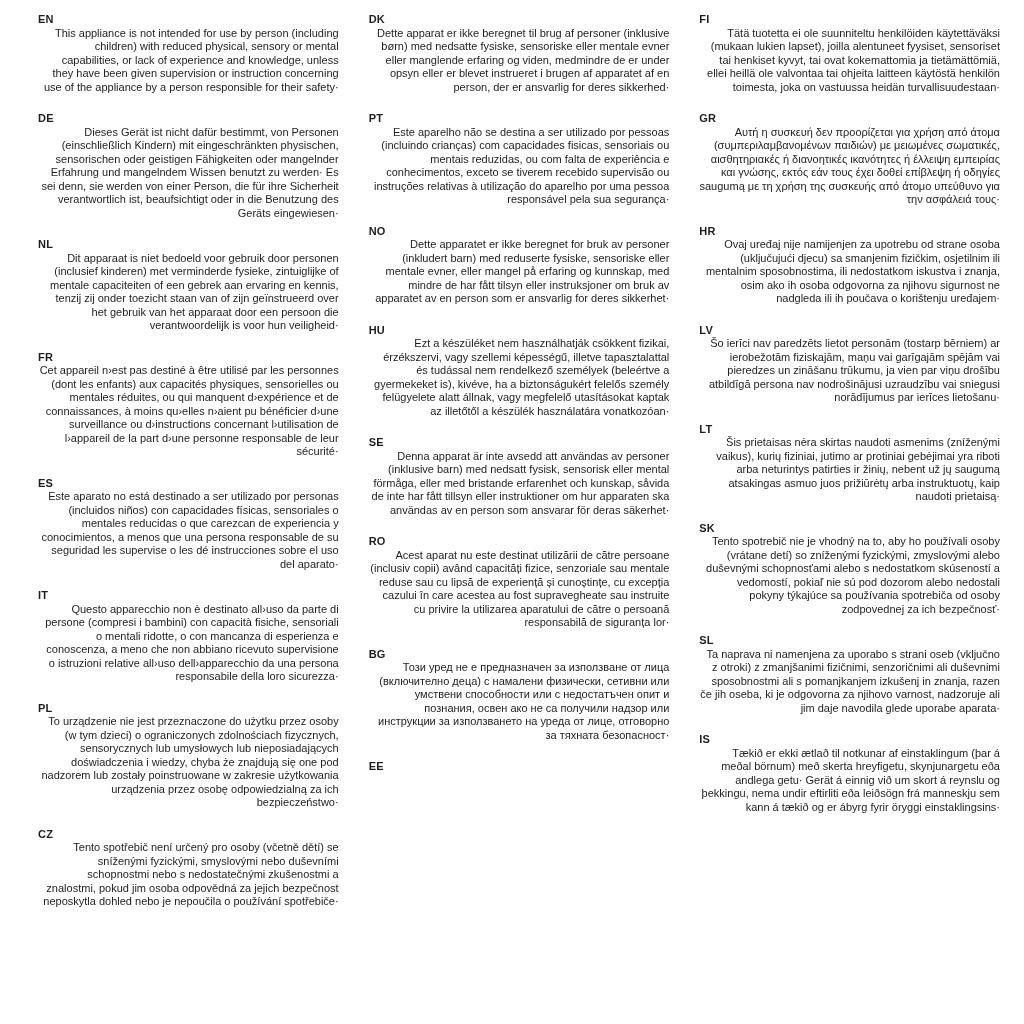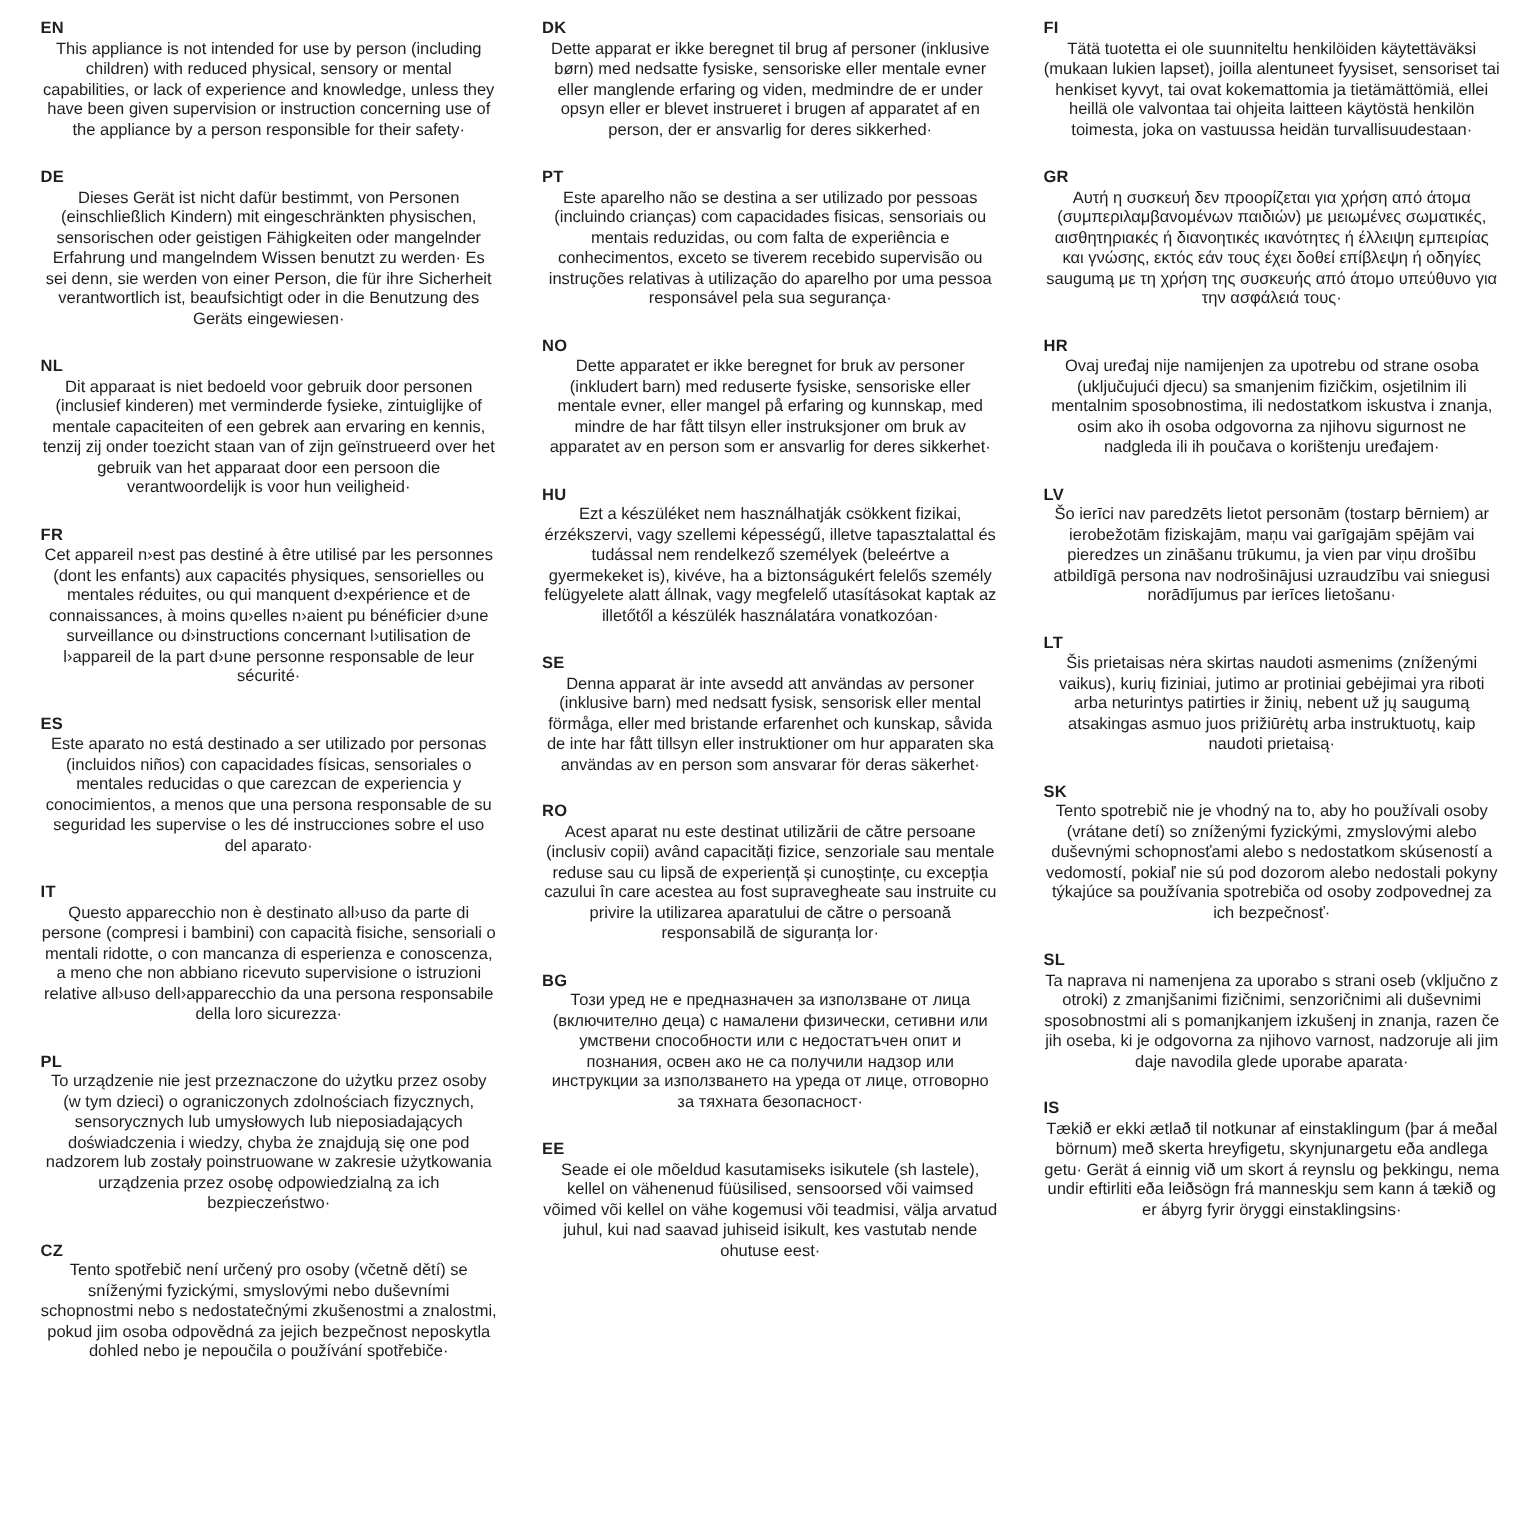--- a/index.html
+++ b/index.html
@@ -1,38 +1,38 @@
 <!DOCTYPE html>
 <html><head>
 <meta charset="utf-8">
 <style>
   * { margin: 0; padding: 0; box-sizing: border-box; }
   html, body { width: 1024px; height: 1024px; background: #ffffff; overflow: hidden; }
   body { font-family: "Liberation Sans", sans-serif; color: #1e1e1e; }
   .page {
     width: 1024px; height: 1024px;
-    padding: 13px 24px 8px 27px;
+    padding: 13px 24px 8px 38px;
     display: grid;
     grid-template-columns: 1fr 1fr 1fr;
     column-gap: 30px;
     align-items: start;
   }
   .col { min-width: 0; }
   .lang-section { margin-bottom: 18px; }
   .lang-code {
     font-size: 11px;
     font-weight: 700;
     line-height: 13.5px;
     letter-spacing: 0.2px;
   }
   .lang-text {
     font-size: 11px;
     font-weight: 400;
     line-height: 13.5px;
-    text-align: center;
+    text-align: right;
   }
 </style>
 </head>
 <body>
 
 <div class="page">
   <div class="col">
       <section class="lang-section">
         <h2 class="lang-code">EN</h2>
         <p class="lang-text">This appliance is not intended for use by person (including children) with reduced physical, sensory or mental capabilities, or lack of experience and knowledge, unless they have been given supervision or instruction concerning use of the appliance by a person responsible for their safety·</p>
@@ -90,21 +90,20 @@
       <section class="lang-section">
         <h2 class="lang-code">RO</h2>
         <p class="lang-text">Acest aparat nu este destinat utilizării de către persoane (inclusiv copii) având capacități fizice, senzoriale sau mentale reduse sau cu lipsă de experiență și cunoștințe, cu excepția cazului în care acestea au fost supravegheate sau instruite cu privire la utilizarea aparatului de către o persoană responsabilă de siguranța lor·</p>
       </section>
       <section class="lang-section">
         <h2 class="lang-code">BG</h2>
         <p class="lang-text">Този уред не е предназначен за използване от лица (включително деца) с намалени физически, сетивни или умствени способности или с недостатъчен опит и познания, освен ако не са получили надзор или инструкции за използването на уреда от лице, отговорно за тяхната безопасност·</p>
       </section>
       <section class="lang-section">
         <h2 class="lang-code">EE</h2>
-        <p class="lang-text">Seade ei ole mõeldud kasutamiseks isikutele (sh lastele), kellel on vähenenud füüsilised, sensoorsed või vaimsed võimed või kellel on vähe kogemusi või teadmisi, välja arvatud juhul, kui nad saavad juhiseid isikult, kes vastutab nende ohutuse eest·</p>
       </section>
     </div>
   <div class="col">
       <section class="lang-section">
         <h2 class="lang-code">FI</h2>
         <p class="lang-text">Tätä tuotetta ei ole suunniteltu henkilöiden käytettäväksi (mukaan lukien lapset), joilla alentuneet fyysiset, sensoriset tai henkiset kyvyt, tai ovat kokemattomia ja tietämättömiä, ellei heillä ole valvontaa tai ohjeita laitteen käytöstä henkilön toimesta, joka on vastuussa heidän turvallisuudestaan·</p>
       </section>
       <section class="lang-section">
         <h2 class="lang-code">GR</h2>
         <p class="lang-text">Αυτή η συσκευή δεν προορίζεται για χρήση από άτομα (συμπεριλαμβανομένων παιδιών) με μειωμένες σωματικές, αισθητηριακές ή διανοητικές ικανότητες ή έλλειψη εμπειρίας και γνώσης, εκτός εάν τους έχει δοθεί επίβλεψη ή οδηγίες saugumą με τη χρήση της συσκευής από άτομο υπεύθυνο για την ασφάλειά τους·</p>

